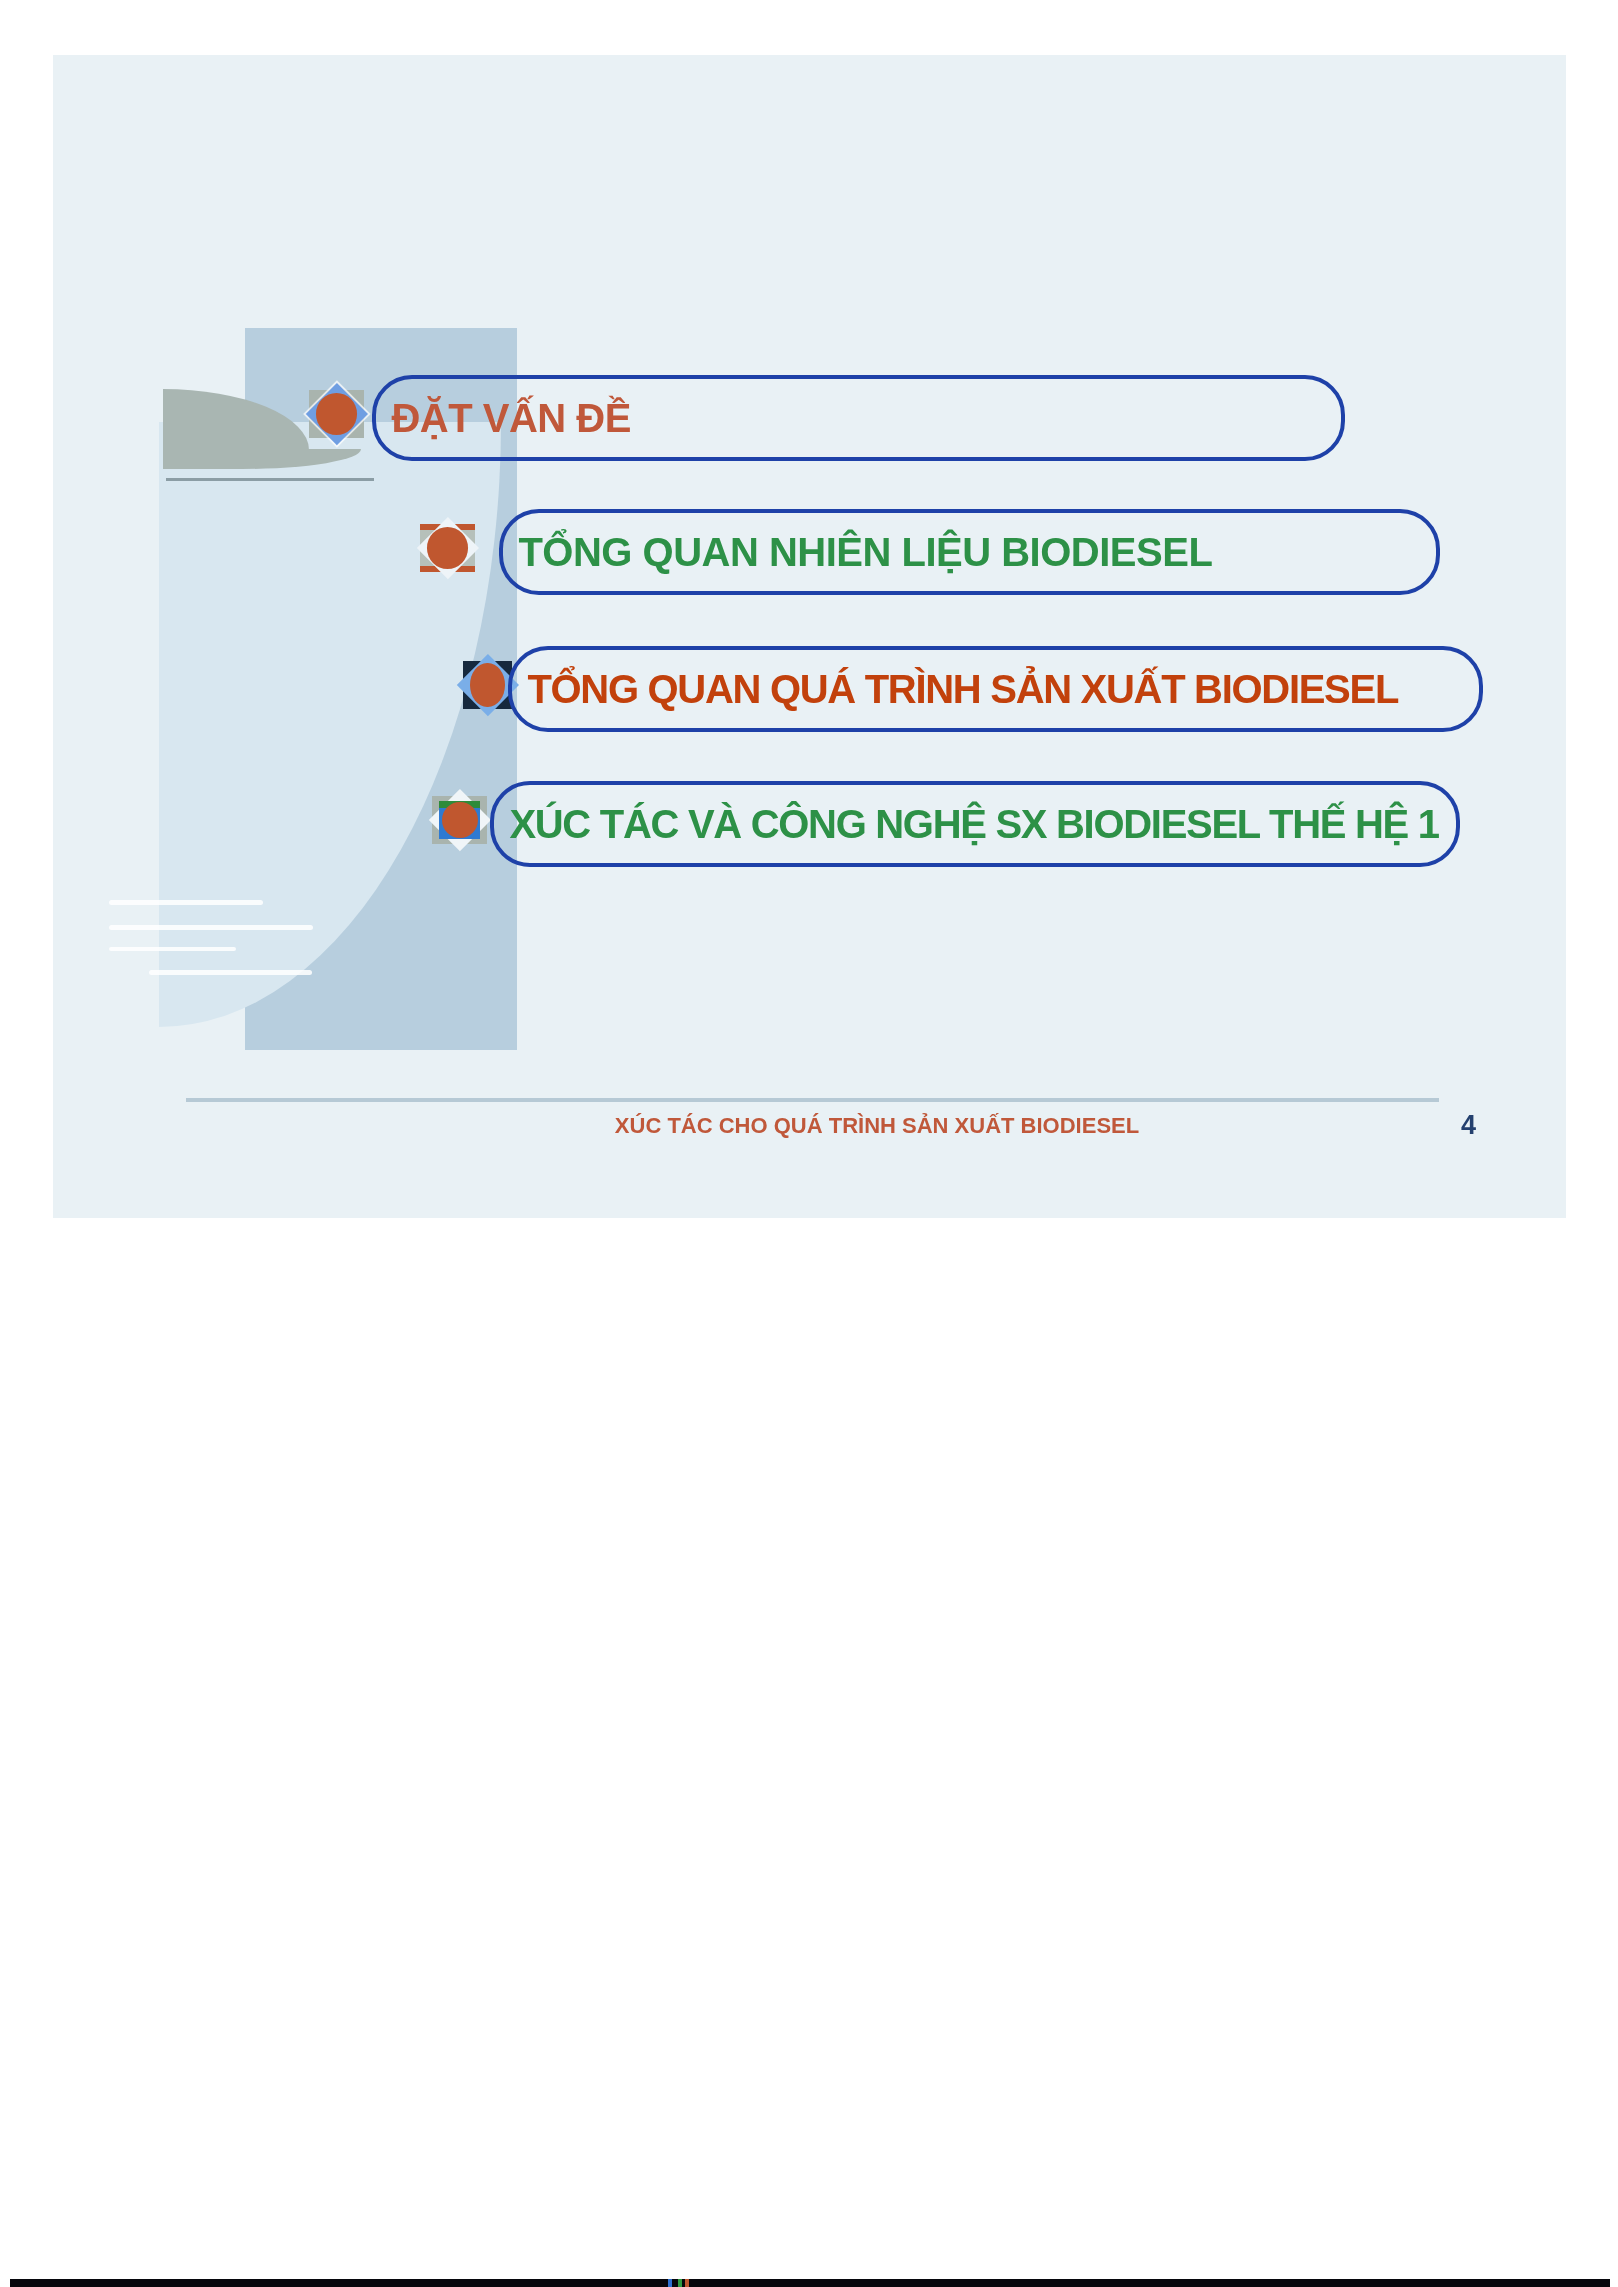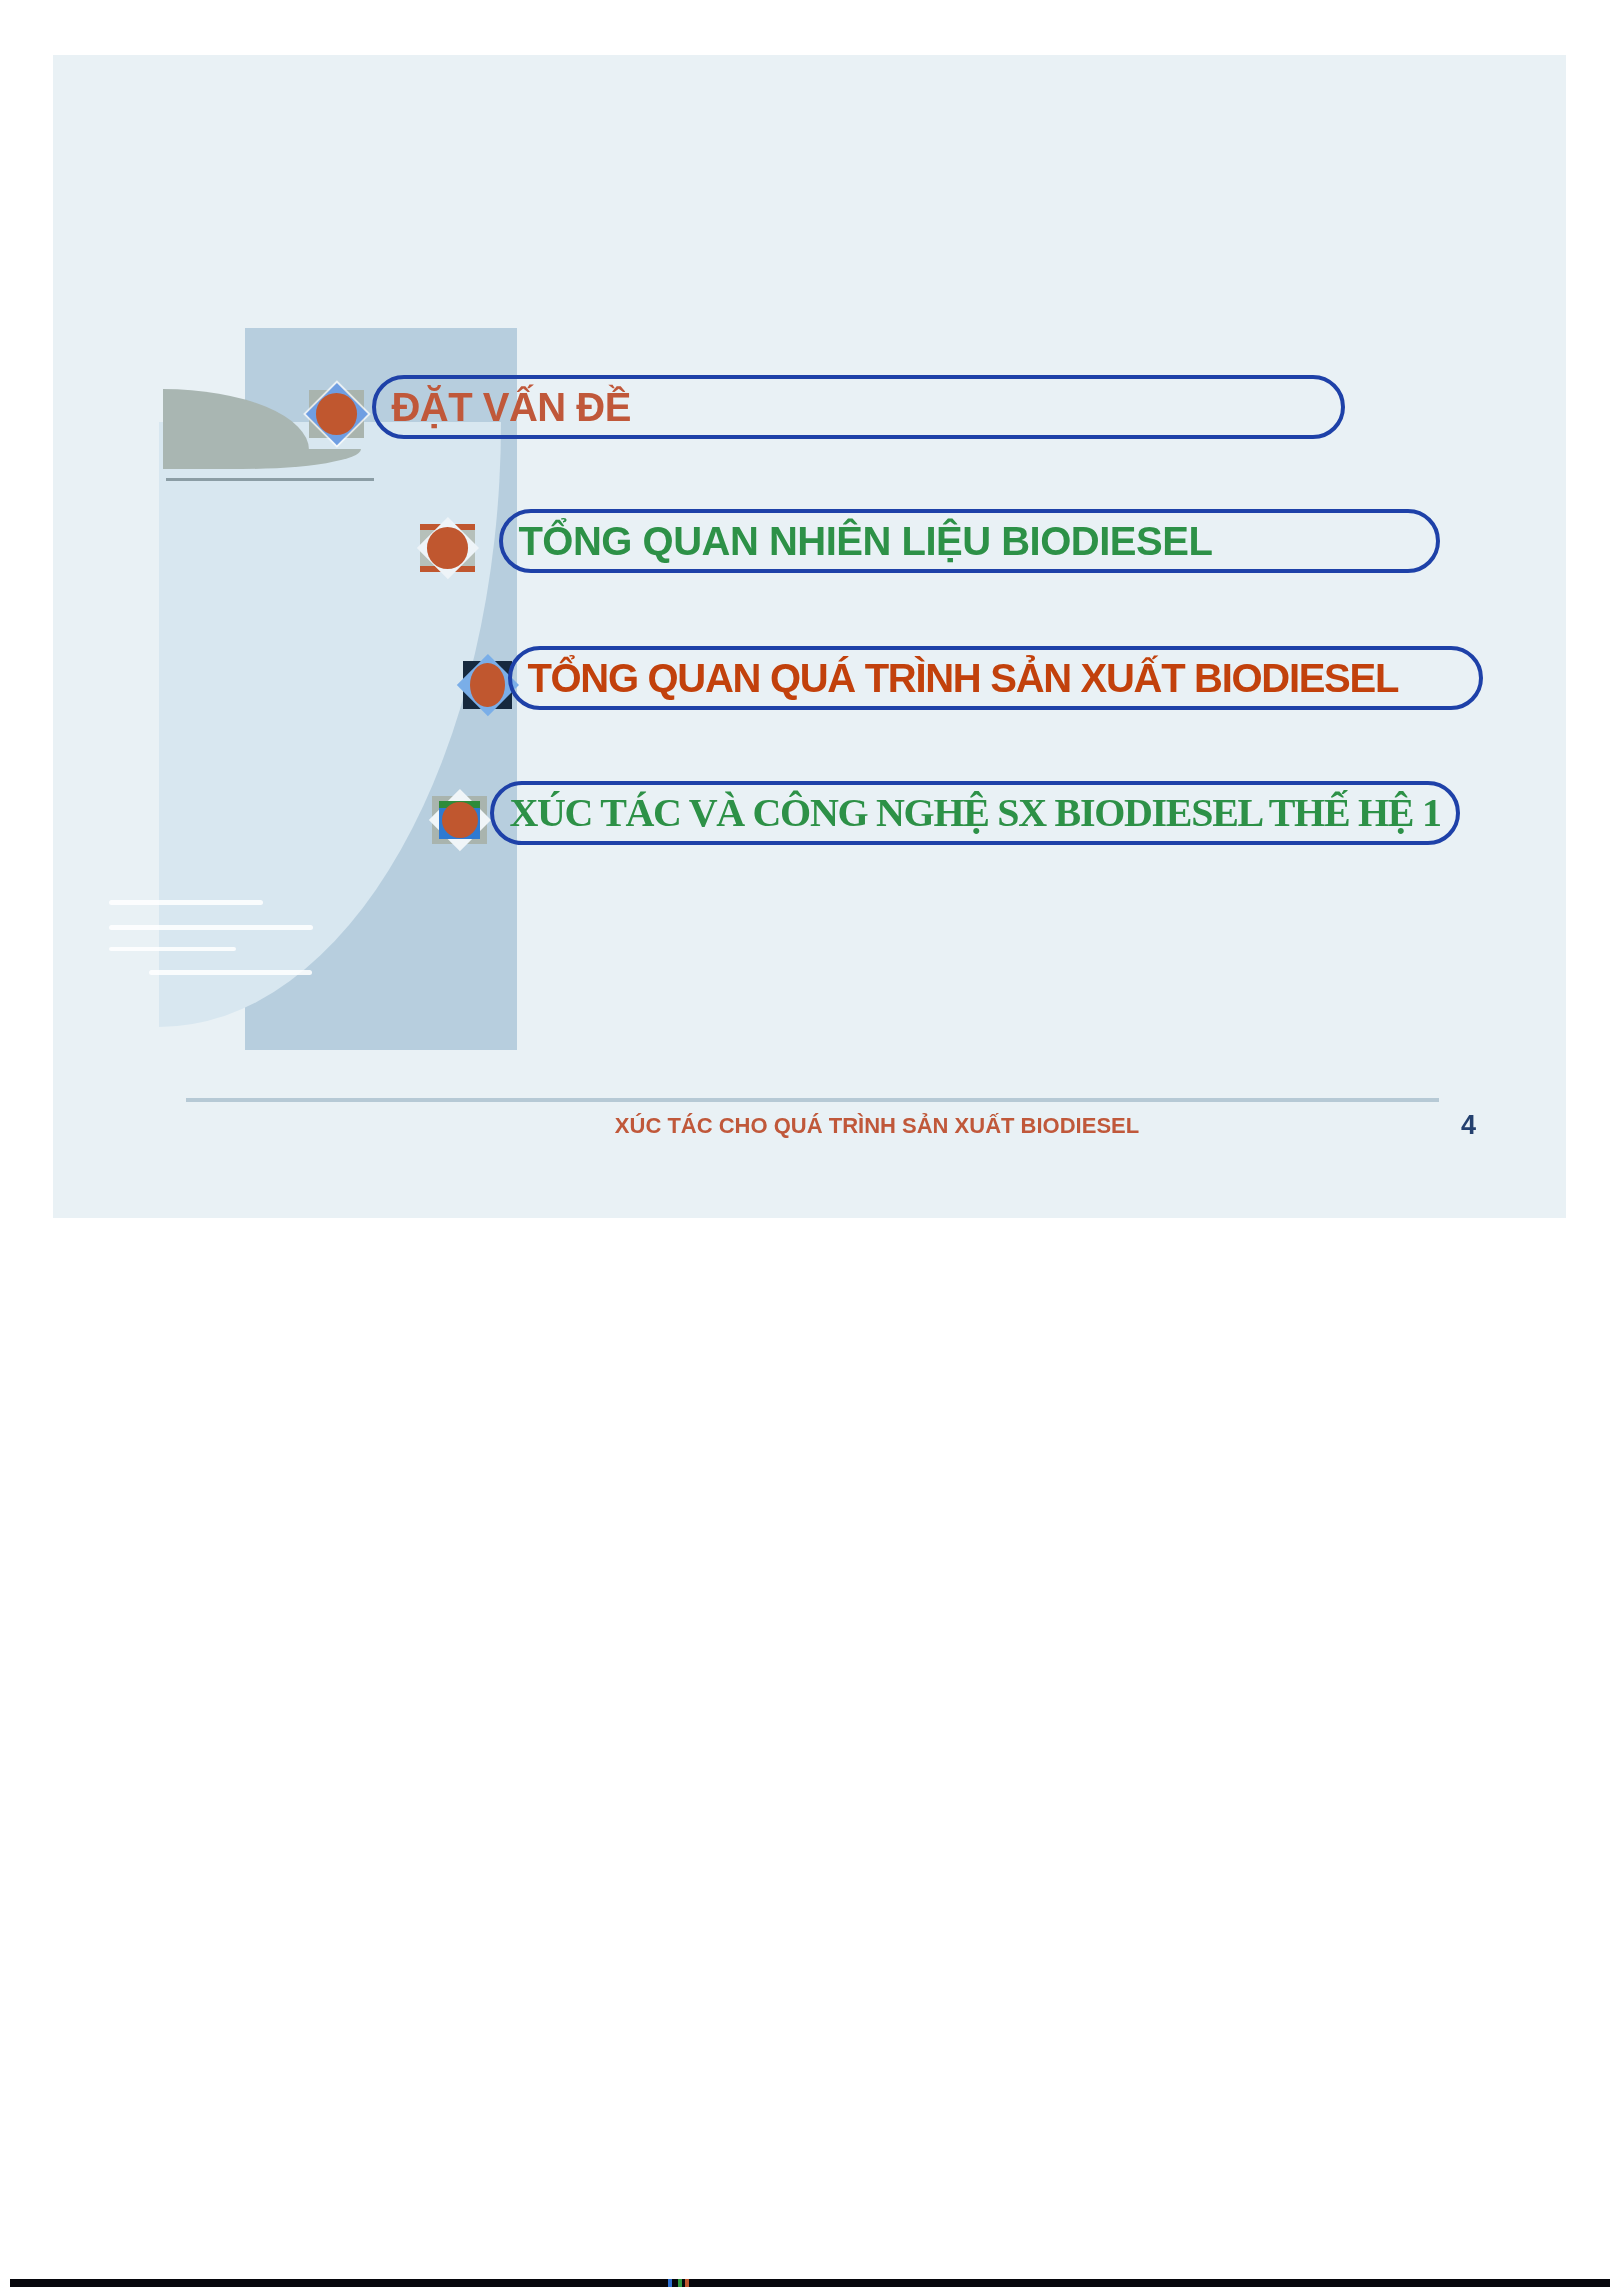--- a/index.html
+++ b/index.html
@@ -63,28 +63,28 @@
   .thin-line{position:absolute;left:113px;top:423px;width:208px;height:2.9px;background:#8b9da5;}
   .streak{position:absolute;background:#ffffff;border-radius:2.9px;opacity:.85;}
   .st1{left:56px;top:845px;width:154px;height:4.8px;}
   .st2{left:56px;top:870px;width:204px;height:4.8px;}
   .st3{left:56px;top:892px;width:127px;height:3.8px;}
   .st4{left:96px;top:915px;width:163px;height:4.8px;}
   
   .item{position:absolute;left:0;width:100%;height:79px;}
   .i1{top:320px;} .i2{top:454px;} .i3{top:591px;} .i4{top:726px;} .i5{top:861px;}
   .pill{
-    position:absolute;top:0;height:64px;box-sizing:border-box;
+    position:absolute;top:0;height:86px;box-sizing:border-box;
     border:4.8px solid #1e41a8;border-radius:40px;background:transparent;
     display:flex;align-items:center;
   }
   .i1 .pill{left:319px;width:973px;}
   .i2 .pill{left:446px;width:941px;}
   .i3 .pill{left:455px;width:975px;}
-  .i4 .pill{left:437px;width:970px;font-family:Liberation Serif, serif;}
+  .i4 .pill{left:437px;width:970px;}
   .i5 .pill{left:301px;width:987px;}
   .label{font-weight:bold;font-size:40px;line-height:1;letter-spacing:-0.5px;
     padding-left:15.4px;white-space:nowrap;}
   .i3 .label,.i4 .label{letter-spacing:-1.3px;}
   
   .bullet{position:absolute;top:8.6px;width:61px;height:61px;}
   .i1 .bullet{left:253px;} .i2 .bullet{left:364px;} .i3 .bullet{left:404px;}
   .i4 .bullet{left:376px;} .i5 .bullet{left:253px;}
   .bullet i{position:absolute;display:block;}
   .bullet .sq{inset:6.7px 2.9px;}

